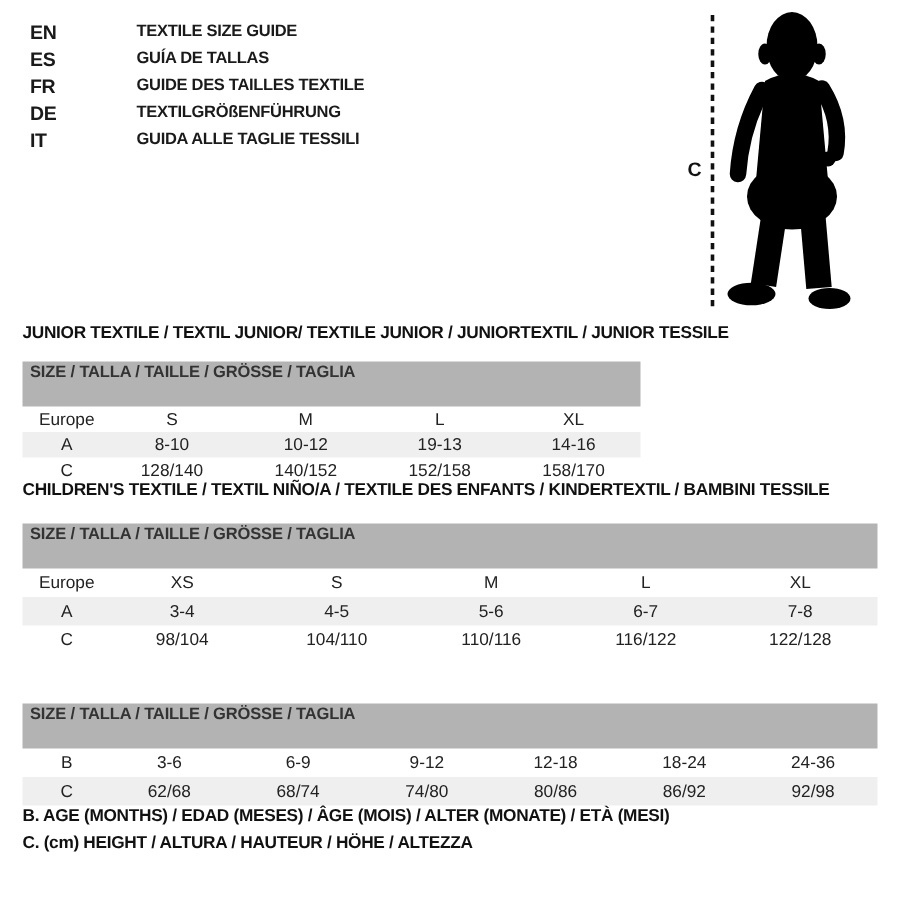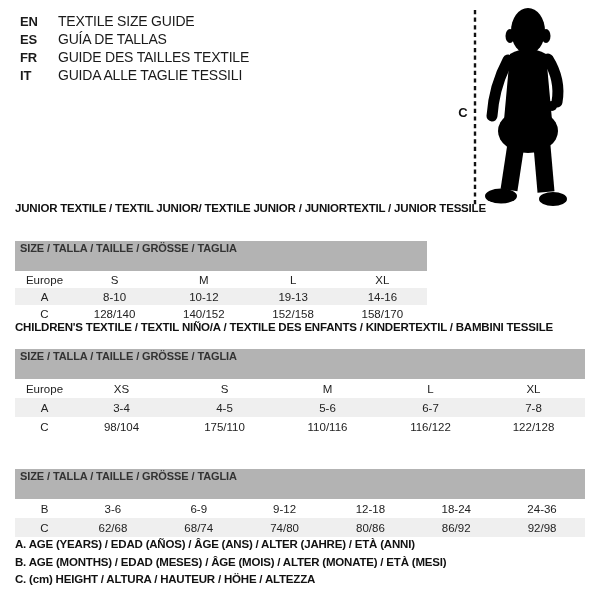--- a/index.html
+++ b/index.html
@@ -7,21 +7,21 @@
   body { font-family:"Liberation Sans", sans-serif; color:#1a1a1a; }
   .canvas {
     position:relative; width:600px; height:600px; background:#ffffff;
     overflow:hidden; margin:0 auto;
   }
 
   
   .lang-block { position:absolute; left:20px; top:12px; }
   .lang-row { display:flex; height:18px; align-items:center; }
   .lang-code { width:38px; font-weight:bold; font-size:13px; letter-spacing:-0.2px; }
-  .lang-label { font-weight:normal; font-size:14px; letter-spacing:-0.2px; white-space:nowrap; }
+  .lang-label { font-weight:bold; font-size:11px; letter-spacing:-0.2px; white-space:nowrap;margin-left:33px; }
 
   
   .figure-svg { position:absolute; left:448px; top:4px; width:150px; height:210px; }
   .height-marker {
     position:absolute; left:455px; top:105px; width:16px;
     font-weight:bold; font-size:13px; color:#111; text-align:center;
   }
 
   
   .tbl-title {
@@ -60,20 +60,24 @@
     </div>
     <div class="lang-row">
       <span class="lang-code">ES</span>
       <span class="lang-label">GUÍA DE TALLAS</span>
     </div>
     <div class="lang-row">
       <span class="lang-code">FR</span>
       <span class="lang-label">GUIDE DES TAILLES TEXTILE</span>
     </div>
     <div class="lang-row">
+      <span class="lang-code">DE</span>
+      <span class="lang-label">TEXTILGRÖßENFÜHRUNG</span>
+    </div>
+    <div class="lang-row">
       <span class="lang-code">IT</span>
       <span class="lang-label">GUIDA ALLE TAGLIE TESSILI</span>
     </div>
   </div>
 
   <svg class="figure-svg" viewBox="0 0 150 210" xmlns="http://www.w3.org/2000/svg">
     <line x1="27" y1="6" x2="27" y2="202" stroke="#111" stroke-width="2.4" stroke-dasharray="4.2 3.4"></line>
     <g fill="#000">
       <ellipse cx="80" cy="27" rx="17" ry="23"></ellipse>
       <ellipse cx="62" cy="32" rx="4.5" ry="7"></ellipse>
@@ -84,21 +88,21 @@
       <path d="M100,55 Q113,76 109,98" stroke="#000" stroke-width="11" fill="none" stroke-linecap="round"></path>
       <circle cx="104" cy="102" r="5"></circle>
       <path d="M68,140 L61,186" stroke="#000" stroke-width="17" fill="none"></path>
       <ellipse cx="53" cy="192" rx="16" ry="7.5"></ellipse>
       <path d="M94,142 L98,188" stroke="#000" stroke-width="17" fill="none"></path>
       <ellipse cx="105" cy="195" rx="14" ry="7"></ellipse>
     </g>
   </svg>
   <div class="height-marker">C</div>
 
-  <div class="tbl-title" style="top:202px;">JUNIOR TEXTILE / TEXTIL JUNIOR/ TEXTILE JUNIOR / JUNIORTEXTIL / JUNIOR TESSILE</div>
+  <div class="tbl-title" style="top:216px;">JUNIOR TEXTILE / TEXTIL JUNIOR/ TEXTILE JUNIOR / JUNIORTEXTIL / JUNIOR TESSILE</div>
   <div class="tbl t1" style="top:241px; width:412px;">
     <div class="tbl-head">SIZE / TALLA / TAILLE / GRÖSSE / TAGLIA</div>
     <div class="trow">
       <span class="lab">Europe</span>
       <span class="cell">S</span>
       <span class="cell">M</span>
       <span class="cell">L</span>
       <span class="cell">XL</span>
     </div>
     <div class="trow alt">
@@ -132,21 +136,21 @@
       <span class="lab">A</span>
       <span class="cell">3-4</span>
       <span class="cell">4-5</span>
       <span class="cell">5-6</span>
       <span class="cell">6-7</span>
       <span class="cell">7-8</span>
     </div>
     <div class="trow">
       <span class="lab">C</span>
       <span class="cell">98/104</span>
-      <span class="cell">175/110</span>
+      <span class="cell">104/110</span>
       <span class="cell">110/116</span>
       <span class="cell">116/122</span>
       <span class="cell">122/128</span>
     </div>
   </div>
 
   <div class="tbl t3" style="top:469px; width:570px;">
     <div class="tbl-head">SIZE / TALLA / TAILLE / GRÖSSE / TAGLIA</div>
     <div class="trow">
       <span class="lab">B</span>
@@ -162,18 +166,17 @@
       <span class="cell">62/68</span>
       <span class="cell">68/74</span>
       <span class="cell">74/80</span>
       <span class="cell">80/86</span>
       <span class="cell">86/92</span>
       <span class="cell">92/98</span>
     </div>
   </div>
 
   <div class="notes">
-    <div class="note-line">A. AGE (YEARS) / EDAD (AÑOS) / ÂGE (ANS) / ALTER (JAHRE) / ETÀ (ANNI)</div>
     <div class="note-line">B. AGE (MONTHS) / EDAD (MESES) / ÂGE (MOIS) / ALTER (MONATE) / ETÀ (MESI)</div>
     <div class="note-line">C. (cm) HEIGHT / ALTURA / HAUTEUR / HÖHE / ALTEZZA</div>
   </div>
 
 </div>
 
 </body></html>

